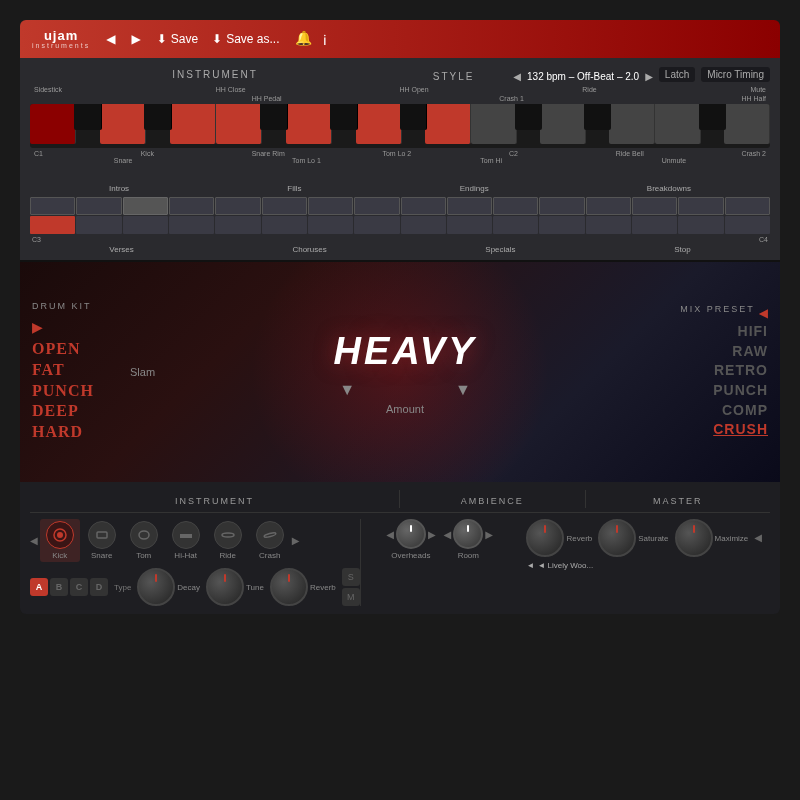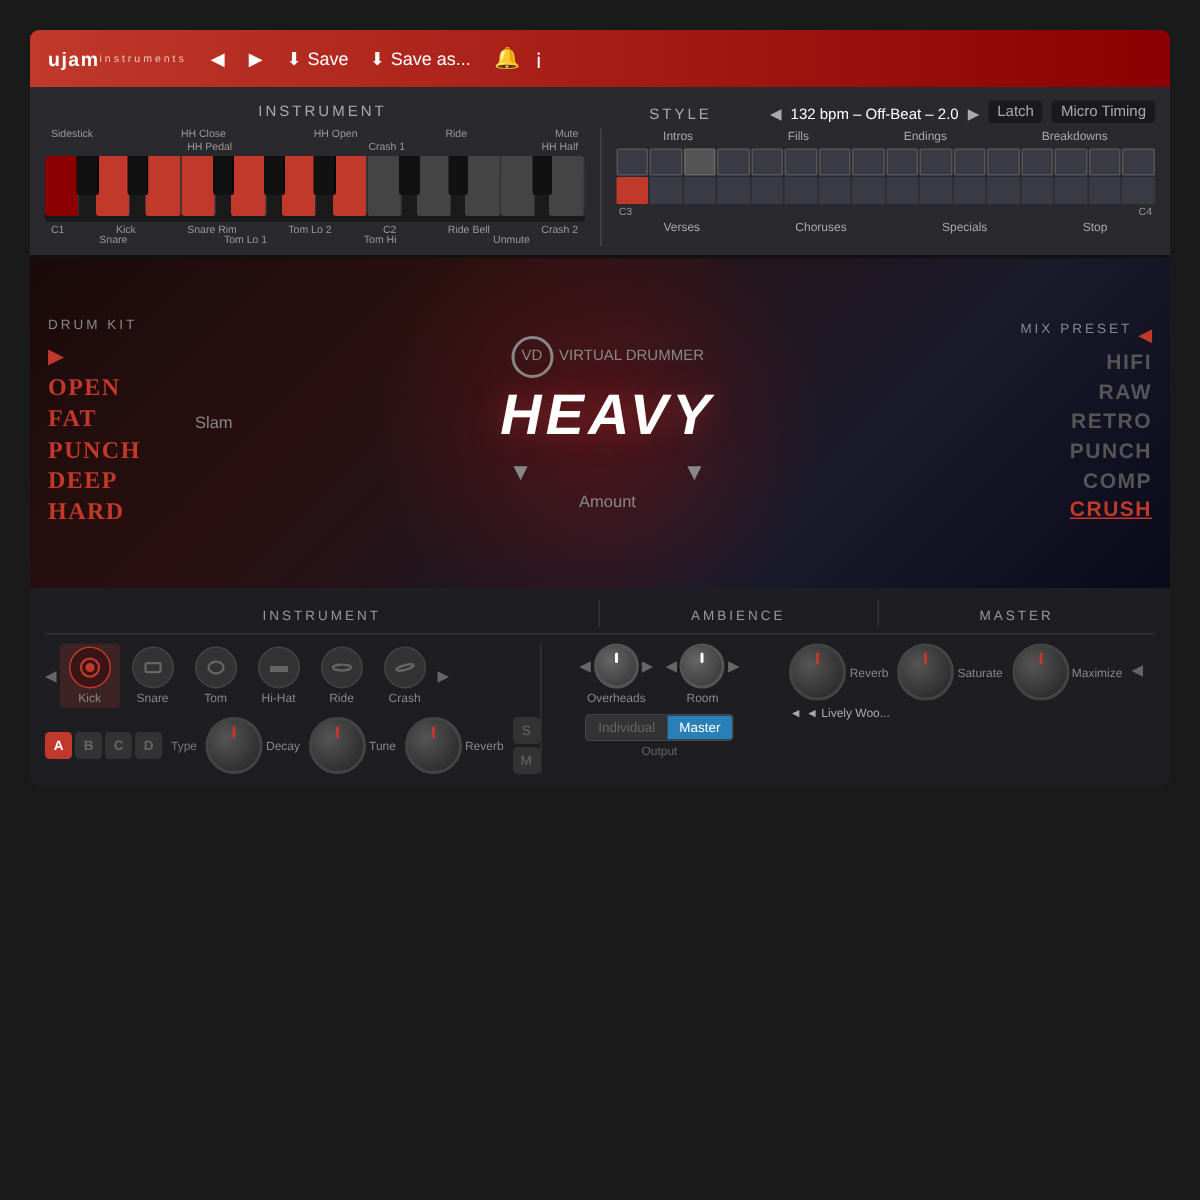--- a/index.html
+++ b/index.html
@@ -24,20 +24,21 @@
       background: linear-gradient(to right, #c0392b, #8b0000);
       height: 38px;
       display: flex;
       align-items: center;
       padding: 0 12px;
       gap: 16px;
       border-radius: 6px 6px 0 0;
     }
     .logo-area {
       display: flex;
+      flex-direction: column;
       align-items: center;
       line-height: 1;
     }
     .logo-ujam {
       color: white;
       font-weight: 900;
       font-size: 13px;
       letter-spacing: 1px;
     }
     .logo-sub {
@@ -460,21 +461,21 @@
       <div style="flex:1; display:flex; align-items:flex-end; justify-content:center; gap:6px;">
         <span class="section-title">STYLE</span>
         <span style="color:#aaa;font-size:10px;">◀</span>
         <span style="color:white;font-size:10px;">132 bpm – Off-Beat – 2.0</span>
         <span style="color:#aaa;font-size:10px;">▶</span>
         <button class="latch-btn">Latch</button>
         <button class="micro-timing-btn">Micro Timing</button>
       </div>
     </div>
 
-    <div style="display:flex; gap:10px;">
+    <div style="display:flex; gap:10px;flex-direction:column;">
 
       <div style="flex:1;">
 
         <div style="display:flex; justify-content:space-between; font-size:7px; color:#999; margin-bottom:2px; padding:0 4px;">
           <span>Sidestick</span>
           <span>HH Close</span>
           <span>HH Open</span>
           <span>Ride</span>
           <span>Mute</span>
         </div>
@@ -599,24 +600,20 @@
         <li class="kit-open">OPEN</li>
         <li class="kit-fat">FAT</li>
         <li class="kit-punch">PUNCH</li>
         <li class="kit-deep">DEEP</li>
         <li class="kit-hard">HARD</li>
       </ul>
     </div>
 
     <div class="center-col">
       <span class="slam-label">Slam</span>
-      <div class="vd-logo">
-        <div class="vd-circle">VD</div>
-        <span>VIRTUAL DRUMMER</span>
-      </div>
       <div class="heavy-title">HEAVY</div>
       <div class="center-arrows">
         <span style="color:#888;">▼</span>
         <span style="color:#888;">▼</span>
       </div>
       <span style="color:#888; font-size:11px; margin-top:4px;">Amount</span>
     </div>
 
     <div class="mix-preset-col">
       <div style="display:flex; align-items:center; gap:4px; justify-content:flex-end;">
@@ -761,27 +758,20 @@
           <div class="amb-knob-group">
             <div style="display:flex; align-items:center; gap:2px;">
               <span style="color:#666; font-size:10px;">◀</span>
               <div class="amb-knob"></div>
               <span style="color:#666; font-size:10px;">▶</span>
             </div>
             <span style="color:#888; font-size:8px;">Room</span>
           </div>
         </div>
 
-        <div style="display:flex; flex-direction:column; align-items:center;">
-          <div class="output-toggle">
-            <div class="output-btn">Individual</div>
-            <div class="output-btn active">Master</div>
-          </div>
-          <div class="output-label">Output</div>
-        </div>
       </div>
 
       <div style="flex:1.5; padding:0 8px;">
         <div style="display:flex; gap:6px; justify-content:center; align-items:flex-end; margin-bottom:4px;">
           <div class="knob-group">
             <div class="knob large"></div>
             <span class="knob-label">Reverb</span>
           </div>
           <div class="knob-group">
             <div class="knob large"></div>

